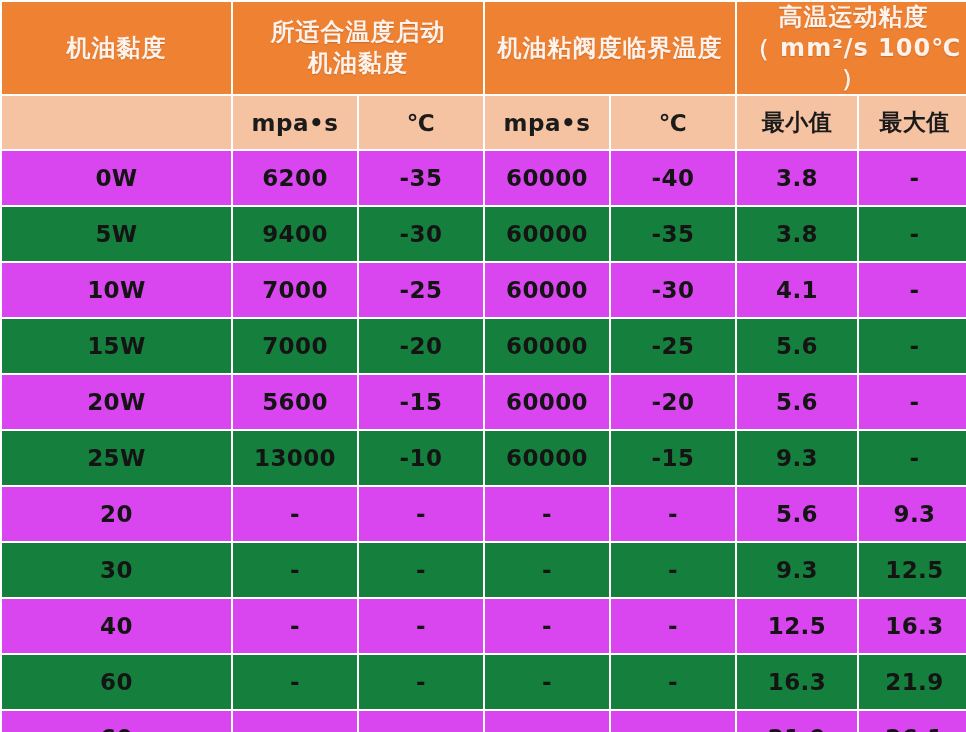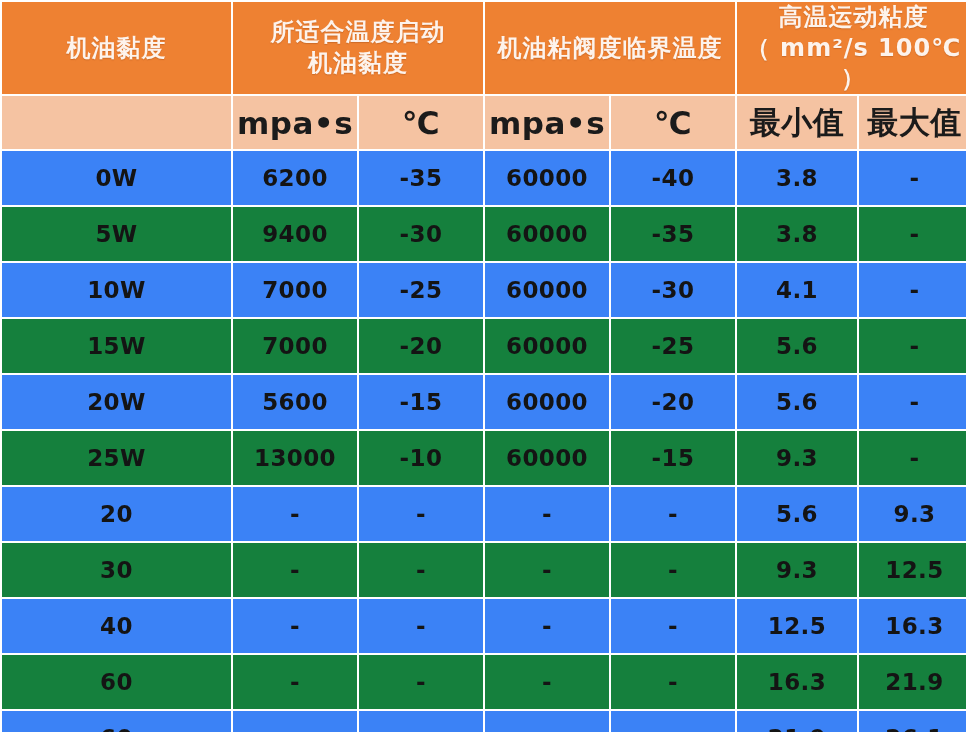--- a/index.html
+++ b/index.html
@@ -49,37 +49,37 @@
   }
   .hdr-main .line2 { display: block; }
 
   
   .hdr-sub {
     background: #f5c3a2;
     color: #1b1b1b;
     height: 51px;
     text-align: center;
     vertical-align: middle;
-    font-size: 31px;
+    font-size: 23px;
     font-weight: bold;
     letter-spacing: 0.5px;
   }
   .hdr-sub.blank { color: transparent; }
 
   
   .data-cell {
     height: 52px;
     text-align: center;
     vertical-align: middle;
     font-size: 23px;
     font-weight: bold;
     color: #141414;
     letter-spacing: 0.4px;
   }
-  tr.row-light .data-cell { background: #3b82f6; }
+  tr.row-light .data-cell { background: #d946ef; }
   tr.row-dark  .data-cell { background: #15803d; }
 </style>
 </head>
 <body>
 
 <table class="viscosity-table">
   <colgroup>
     <col class="col-grade">
       <col class="col-mpas1">
       <col class="col-degc1">

